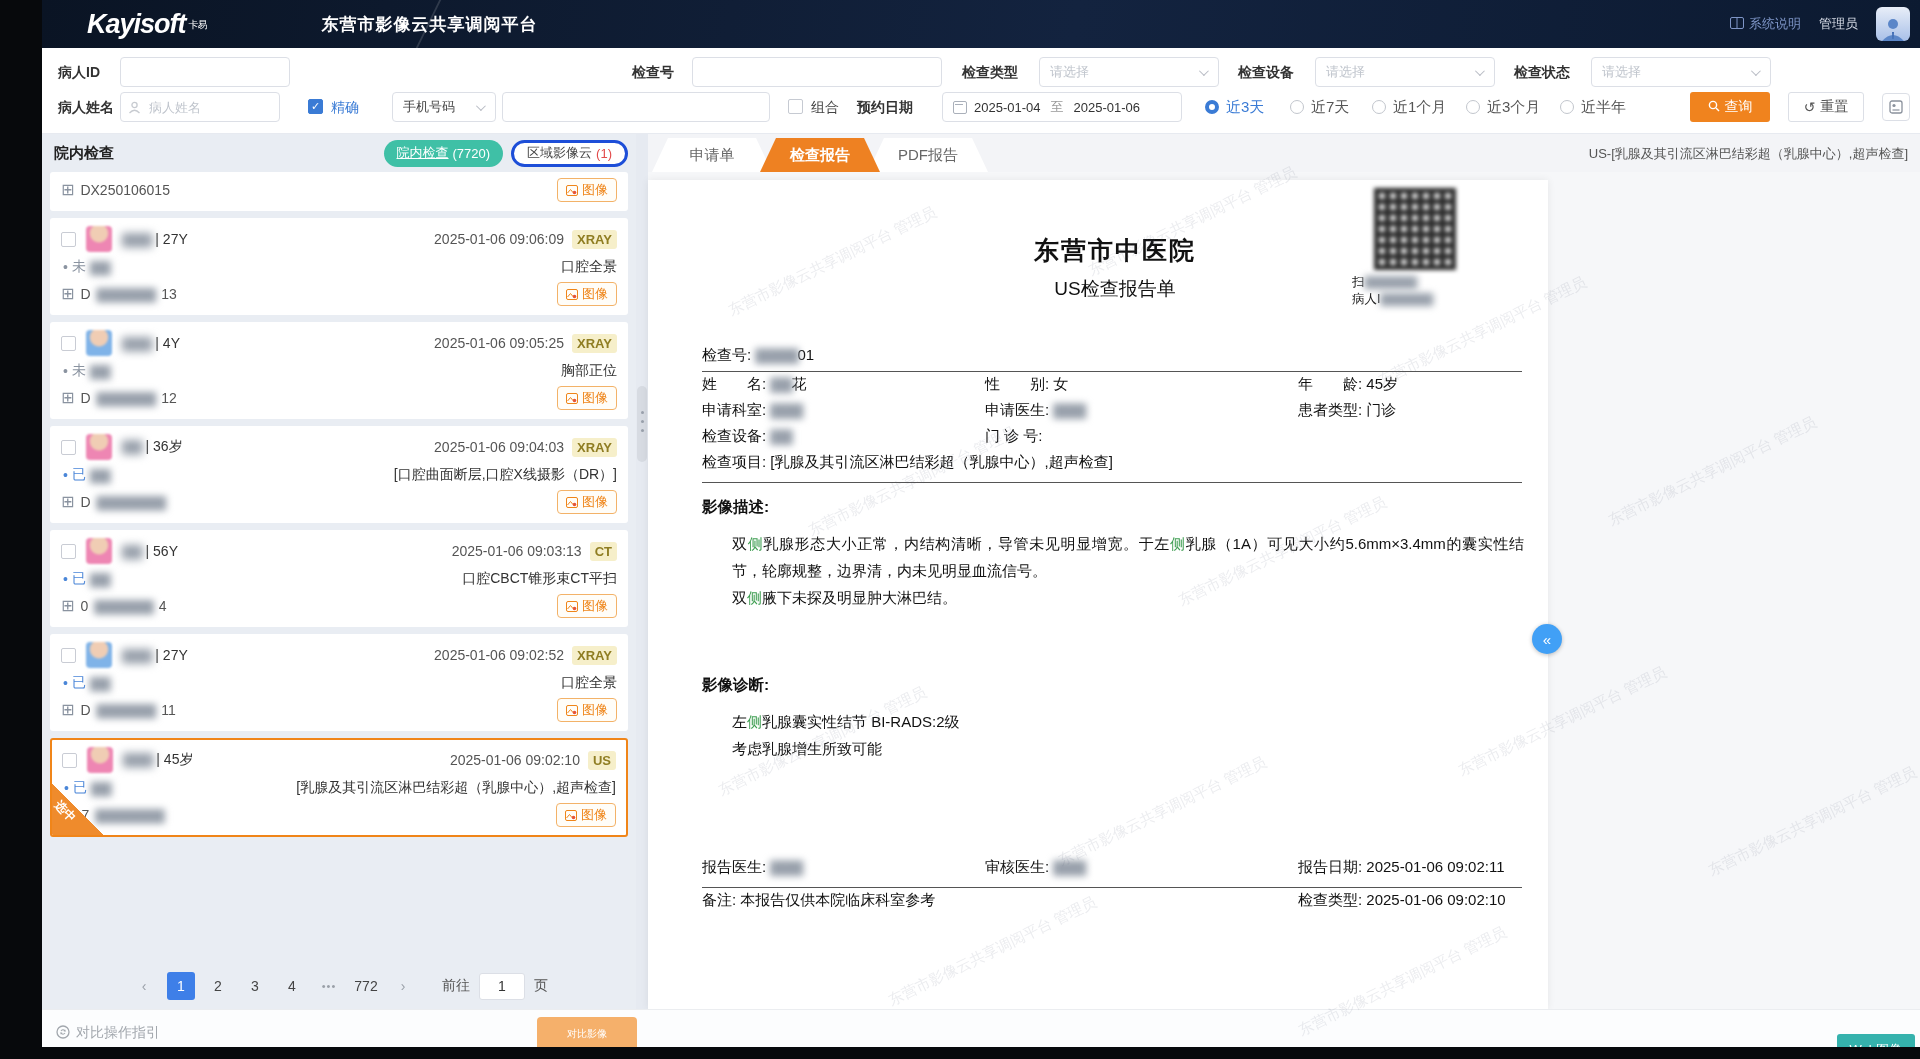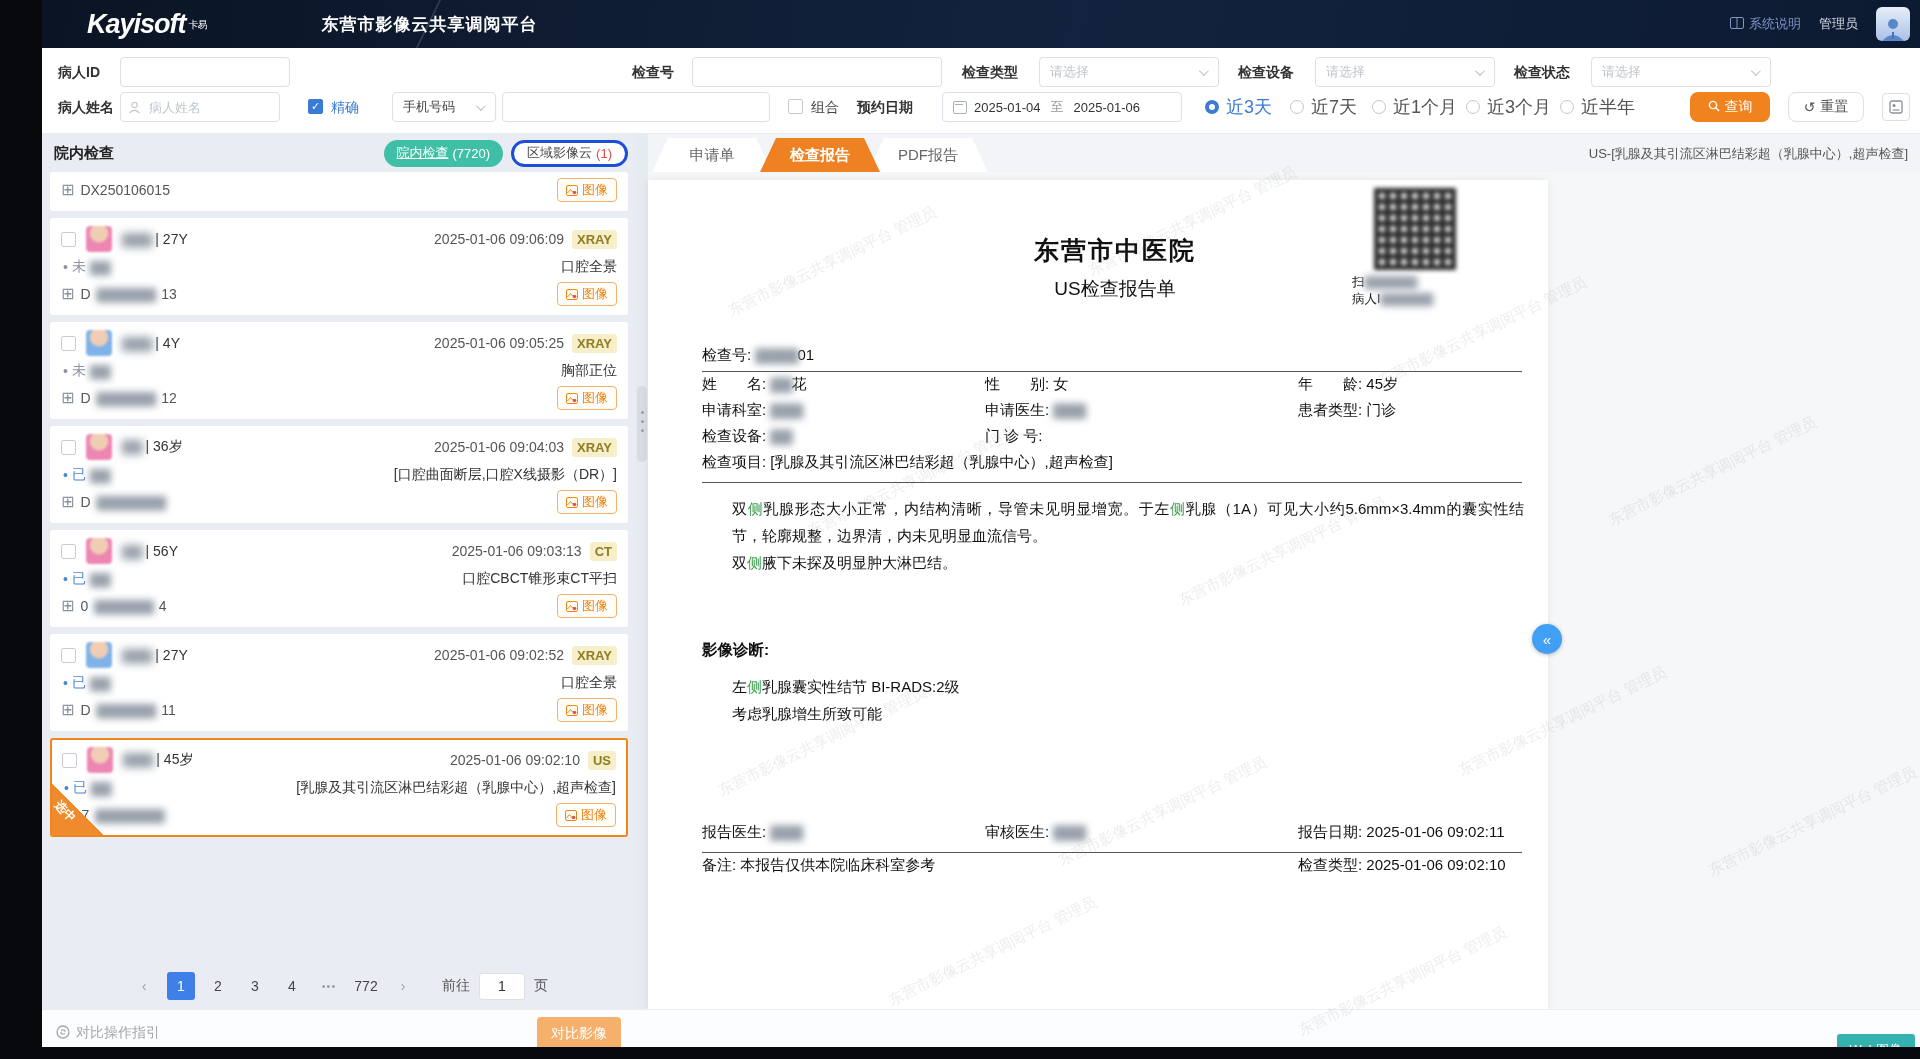--- a/index.html
+++ b/index.html
@@ -24,27 +24,27 @@
 .fctl{position:absolute;top:0;height:30px;border:1px solid #dcdfe6;border-radius:4px;background:#fff;display:flex;align-items:center;font-size:13px;color:#333}
 .fctl .ph{color:#bfc4cc;margin-left:10px}
 .chev{width:7px;height:7px;border-right:1.5px solid #b8bcc4;border-bottom:1.5px solid #b8bcc4;transform:rotate(45deg) translateY(-2px);margin:0 12px 0 auto}
 .ckb{position:absolute;top:7px;width:15px;height:15px;border:1px solid #c6cad2;border-radius:2px;background:#fff}
 .ckb.on{background:#3a7bd5;border-color:#3a7bd5}
 .ckb.on::after{content:"✓";color:#fff;font-size:11px;position:absolute;left:2px;top:0}
 .cklab{position:absolute;top:0;height:30px;line-height:30px;font-size:14px;color:#444}
 .cklab.blue{color:#3a7bd5}
 .rad{position:absolute;top:8px;width:14px;height:14px;border:1px solid #c2c6cd;border-radius:50%;background:#fff}
 .rad.on{border:4px solid #3a7bd5}
-.radlab{position:absolute;top:0;height:30px;line-height:30px;font-size:18px;color:#555}
+.radlab{position:absolute;top:0;height:30px;line-height:30px;font-size:15px;color:#555}
 .radlab.on{color:#3a7bd5}
 .datebox{gap:7px;font-size:13px;color:#333}
 .datebox .to{color:#999;margin:0 3px}
 .cal{width:14px;height:13px;border:1.4px solid #aab0ba;border-radius:2px;margin-left:10px;position:relative}
 .cal::before{content:"";position:absolute;left:1px;top:2px;width:8px;height:1.4px;background:#aab0ba}
-.btn{border:none;border-radius:8px;font-size:14px;display:flex;align-items:center;justify-content:center;gap:5px;cursor:pointer}
+.btn{border:none;border-radius:3px;font-size:14px;display:flex;align-items:center;justify-content:center;gap:5px;cursor:pointer}
 .btn-q{position:absolute;background:#f0831e;color:#fff}
 .btn-r{position:absolute;background:#fff;border:1px solid #dcdfe6;color:#555}
 .iconbtn{position:absolute;width:28px;height:28px;border:1px solid #dcdfe6;border-radius:4px;background:#fff;display:flex;align-items:center;justify-content:center}
 .finput{position:absolute;top:0;height:30px;border:1px solid #dcdfe6;border-radius:4px;padding:0 10px;font-size:13px;color:#333;outline:none}
 .finput::placeholder{color:#bfc4cc}
 .nameinput{padding-left:28px}
 .pico{position:absolute;z-index:2;top:8px;opacity:.55}
 
 
 .main{display:flex;height:875px}
@@ -116,21 +116,21 @@
 .para{margin:12px 0 0 30px;font-size:15px;line-height:27px;width:792px;text-align:justify}
 .para2{margin-left:30px;font-size:15px;line-height:27px}
 .gc{color:#3f9e52}
 .diag{margin-top:64px}
 .foot{margin-top:96px}
 .float{position:absolute;left:884px;top:452px;width:30px;height:30px;border-radius:50%;background:#41a0f6;color:#fff;display:flex;align-items:center;justify-content:center;font-size:15px;box-shadow:0 1px 4px rgba(0,0,0,.25);cursor:pointer;z-index:5}
 
 
 .bottom{height:47px;background:#fcfdfe;border-top:1px solid #ebedf0;position:relative;display:flex;align-items:center}
 .guide{margin-left:14px;display:flex;align-items:center;gap:6px;color:#a2a7ad;font-size:14px}
-.cmp-btn{position:absolute;left:495px;top:7px;width:84px;height:33px;background:#f5b06b;color:#fff;border:none;border-radius:4px;font-size:14px;cursor:pointer}
+.cmp-btn{position:absolute;left:495px;top:7px;width:100px;height:33px;background:#f5b06b;color:#fff;border:none;border-radius:4px;font-size:10px;cursor:pointer}
 .web-btn{position:absolute;right:5px;top:24px;height:31px;padding:0 13px;background:#35b2ad;color:#fff;border:none;border-radius:3px;font-size:13px;cursor:pointer}
 </style>
 </head>
 <body>
 
 <div class="app">
 
   <div class="nav">
     <div class="logo"><span>Kayisoft</span><span class="suf">卡易</span></div>
     <div class="swoosh"></div>
@@ -555,20 +555,21 @@
           </div>
           <div class="frw">
             <span class="c1"><span>检查设备:</span> <span class="blur sm">▇▇</span></span>
             <span class="c2"><span>门 诊 号:</span></span>
           </div>
           <div class="frw">
             <span class="c1"><span>检查项目:</span> <span>[乳腺及其引流区淋巴结彩超（乳腺中心）,超声检查]</span></span>
           </div>
           <div class="hr"></div>
 
+          <div class="sec">影像描述:</div>
           <div class="para">双<span class="gc">侧</span>乳腺形态大小正常，内结构清晰，导管未见明显增宽。于左<span class="gc">侧</span>乳腺（1A）可见大小约5.6mm×3.4mm的囊实性结节，轮廓规整，边界清，内未见明显血流信号。</div>
           <div class="para2">双<span class="gc">侧</span>腋下未探及明显肿大淋巴结。</div>
 
           <div class="sec diag">影像诊断:</div>
           <div class="para2" style="margin-top:12px">左<span class="gc">侧</span>乳腺囊实性结节 BI-RADS:2级</div>
           <div class="para2">考虑乳腺增生所致可能</div>
 
           <div class="frw foot">
             <span class="c1"><span>报告医生:</span> <span class="blur sm">▇▇▇</span></span>
             <span class="c2"><span>审核医生:</span> <span class="blur sm">▇▇▇</span></span>

